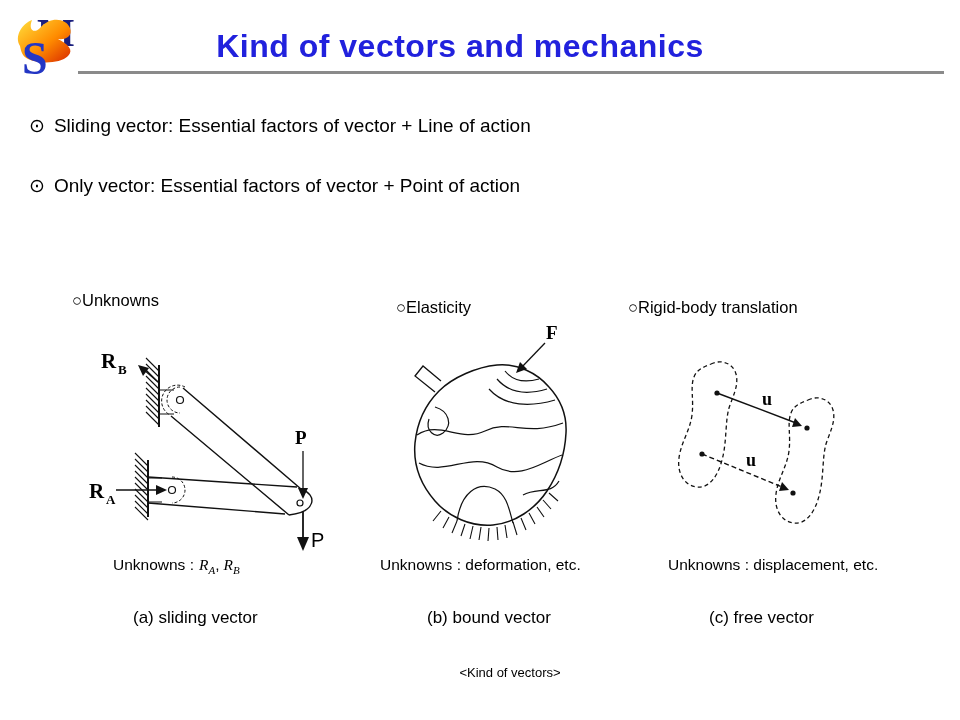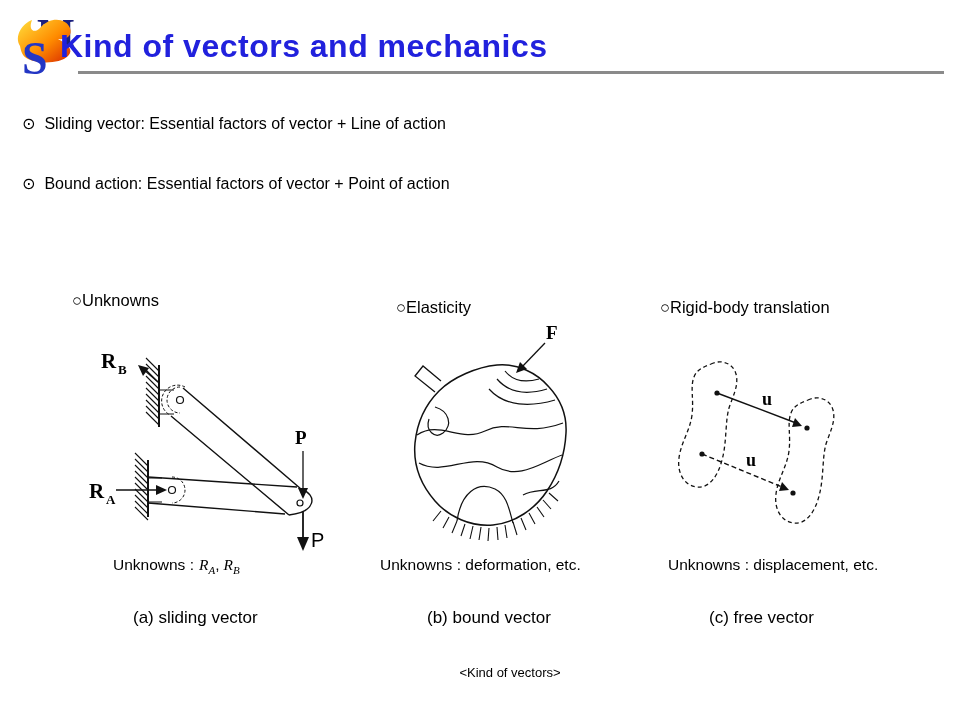--- a/index.html
+++ b/index.html
@@ -3,26 +3,26 @@
 <meta charset="utf-8">
 <style>
   html,body { margin:0; padding:0; background:#ffffff; }
   .slide {
     position:relative; width:960px; height:720px; background:#ffffff;
     font-family:"Liberation Sans", "DejaVu Sans", sans-serif; color:#000;
     overflow:hidden;
   }
   .logo { position:absolute; left:10px; top:4px; width:86px; height:74px; }
   .title {
-    position:absolute; left:60px; top:28px; width:800px; 
+    position:absolute; left:60px; top:28px; width:800px; text-align:center;
     font-size:32px; font-weight:bold; color:#2121dd; letter-spacing:0.5px;
     white-space:nowrap;
   }
   .title-rule { position:absolute; left:78px; top:71px; width:866px; height:3px; background:#8a8a8a; }
-  .bullet { position:absolute; left:22px; font-size:16px; white-space:nowrap; }
+  .bullet { position:absolute; left:29px; font-size:19px; white-space:nowrap; }
   .bullet .sym { margin-right:9px; }
   .fig-header { position:absolute; font-size:16.5px; white-space:nowrap; }
   .unknowns { position:absolute; font-size:15.5px; white-space:nowrap; }
   .vr { font-family:"Liberation Serif", "DejaVu Serif", serif; font-style:italic; }
   .vsub { font-family:"Liberation Serif", "DejaVu Serif", serif; font-style:italic;
           font-size:11px; vertical-align:-4px; }
   .unknowns .pre { margin-right:5px; }
   .unknowns .comma { margin-right:4px; }
   .caption { position:absolute; font-size:17px; white-space:nowrap; }
   .footer { position:absolute; left:60px; top:665px; width:900px; text-align:center; font-size:13px; }
@@ -50,30 +50,30 @@
     </svg>
   </div>
 
   <div class="title">Kind of vectors and mechanics</div>
   <div class="title-rule"></div>
 
   <div class="bullet" style="top:114px">
     <span class="sym">⊙</span><span>Sliding vector: Essential factors of vector + Line of action</span>
   </div>
   <div class="bullet" style="top:174px">
-    <span class="sym">⊙</span><span>Bound action: Essential factors of vector + Point of action</span>
+    <span class="sym">⊙</span><span>Only vector: Essential factors of vector + Point of action</span>
   </div>
 
   <div class="fig-header" style="left:72px;top:291px">
     <span>○</span><span>Unknowns</span>
   </div>
   <div class="fig-header" style="left:396px;top:298px">
     <span>○</span><span>Elasticity</span>
   </div>
-  <div class="fig-header" style="left:660px;top:298px">
+  <div class="fig-header" style="left:628px;top:298px">
     <span>○</span><span>Rigid-body translation</span>
   </div>
 
   <svg class="figsvg" style="left:70px;top:325px" width="300" height="235" viewBox="0 0 300 235">
     <g stroke="#111" fill="none">
 
       <path d="M89,40 L89,102" stroke-width="2"></path>
       <path d="M89,46 L76,33 M89,52 L76,39 M89,58 L76,45 M89,64 L76,51 M89,70 L76,57 M89,76 L76,63 M89,82 L76,69 M89,88 L76,75 M89,94 L76,81 M89,100 L76,87" stroke-width="1.1"></path>
       <path d="M89,65 L104,65 M89,89 L104,89" stroke-width="1.1"></path>
       <path d="M110,62 A13,13 0 0 0 110,88" stroke-width="1" stroke-dasharray="3 2"></path>

